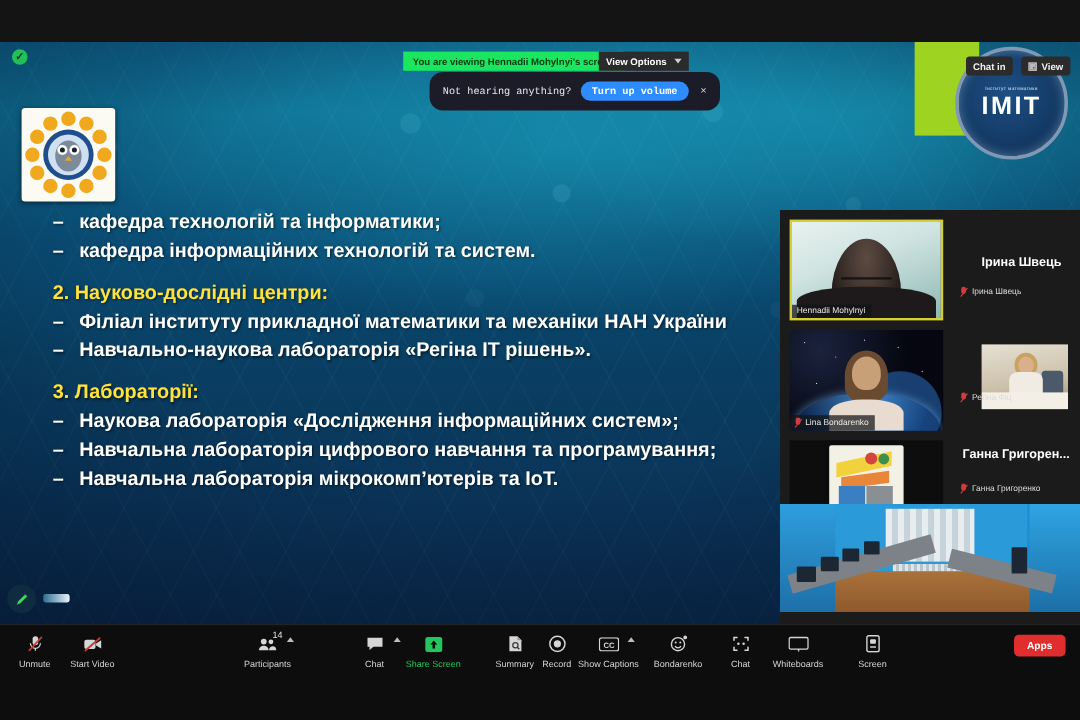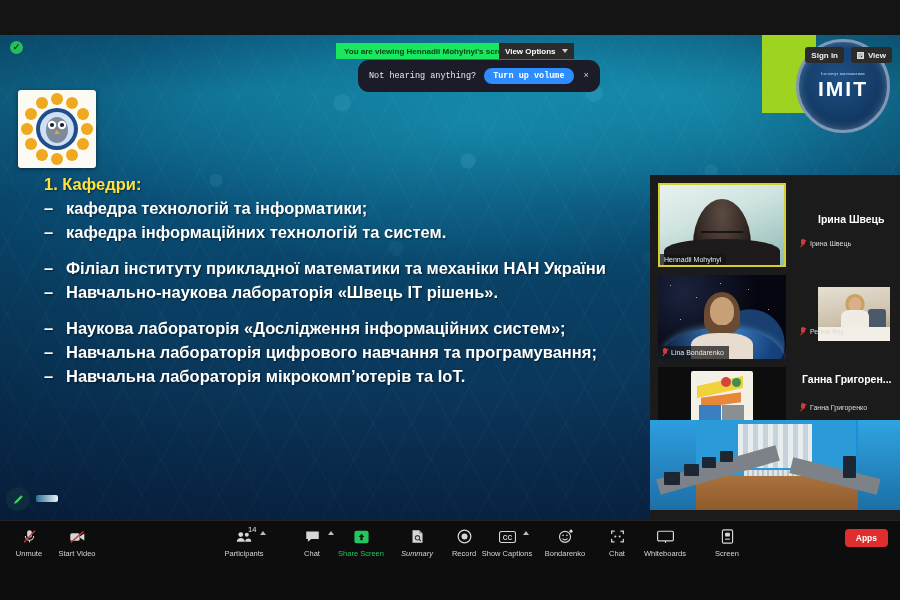--- a/index.html
+++ b/index.html
@@ -477,41 +477,42 @@
     <div id="imit-badge">
       <div class="imit-green"></div>
       <div class="imit-ring">
         <div class="imit-sub">Інститут математики</div>
         <div class="imit-text">IMIT</div>
       </div>
     </div>
 
     <div id="slide-body">
         <div class="sl-group">
-          <div class="sl-head">1. Кафедри:</div>
           <div class="sl-item">
             <span class="sl-dash">–</span>
             <span class="sl-text nojust">кафедра технологій та інформатики;</span>
           </div>
           <div class="sl-item">
             <span class="sl-dash">–</span>
             <span class="sl-text nojust">кафедра інформаційних технологій та систем.</span>
           </div>
         </div>
         <div class="sl-group">
+          <div class="sl-head">2. Науково-дослідні центри:</div>
           <div class="sl-item">
             <span class="sl-dash">–</span>
             <span class="sl-text">Філіал інституту прикладної математики та механіки НАН України</span>
           </div>
           <div class="sl-item">
             <span class="sl-dash">–</span>
-            <span class="sl-text nojust">Навчально-наукова лабораторія «Швець IT рішень».</span>
+            <span class="sl-text nojust">Навчально-наукова лабораторія «Регіна IT рішень».</span>
           </div>
         </div>
         <div class="sl-group">
+          <div class="sl-head">3. Лабораторії:</div>
           <div class="sl-item">
             <span class="sl-dash">–</span>
             <span class="sl-text nojust">Наукова лабораторія «Дослідження інформаційних систем»;</span>
           </div>
           <div class="sl-item">
             <span class="sl-dash">–</span>
             <span class="sl-text nojust">Навчальна лабораторія цифрового навчання та програмування;</span>
           </div>
           <div class="sl-item">
             <span class="sl-dash">–</span>
@@ -529,21 +530,21 @@
     <span class="caret-dn"></span>
   </div>
 
   <div id="audio-tip">
     <span class="tip-text">Not hearing anything?</span>
     <span id="turn-up-btn">Turn up volume</span>
     <span class="tip-close">×</span>
   </div>
 
   <div id="signin-btn">
-    <span>Sign in</span>
+    <span>Chat in</span>
   </div>
   <div id="view-btn">
     <span class="grid-ico">
         <i></i>
         <i></i>
         <i></i>
         <i></i>
       </span>
     <span>View</span>
   </div>
@@ -656,21 +657,21 @@
         <div class="tb-item" style="position: absolute; left: 50px;">
           <span class="tb-icon">
             <svg viewBox="0 0 20 16" width="17" height="14">
               <rect x="1.5" y="3.5" width="11" height="9" rx="2" fill="#d6d6d6"></rect>
               <path d="M13 7 L18 4 V12 L13 9 Z" fill="#d6d6d6"></path>
               <line x1="2" y1="14.5" x2="17" y2="1.5" stroke="#c33a3a" stroke-width="1.7"></line>
             </svg>
           </span>
           <span class="tb-label">Start Video</span>
         </div>
-        <div class="tb-item" style="position: absolute; left: 217px;">
+        <div class="tb-item" style="position: absolute; left: 196px;">
           <span class="tb-icon">
             <svg viewBox="0 0 20 14" width="16" height="12">
               <circle cx="6" cy="4" r="3" fill="#d6d6d6"></circle>
               <circle cx="13.5" cy="4.3" r="2.5" fill="#d6d6d6"></circle>
               <path d="M1 13c0-3 2.4-4.6 5-4.6S11 10 11 13z" fill="#d6d6d6"></path>
               <path d="M11.5 13c0-2.6 1.8-4 4-4s3.5 1.4 3.5 4z" fill="#d6d6d6"></path>
             </svg>
           </span>
           <span class="tb-caret" style="left: 43px;"></span>
           <span class="badge-count">14</span>
@@ -687,21 +688,21 @@
         </div>
         <div class="tb-item tb-green" style="position: absolute; left: 334px;">
           <span class="tb-icon">
             <svg viewBox="0 0 18 16" width="15" height="14">
               <rect x="0.5" y="0.5" width="17" height="15" rx="2.5" fill="#22c55e"></rect>
               <path d="M9 4 L12.4 8 H10.3 V12 H7.7 V8 H5.6 Z" fill="#0b0b0b"></path>
             </svg>
           </span>
           <span class="tb-label">Share Screen</span>
         </div>
-        <div class="tb-item" style="position: absolute; left: 390px; font-style: italic;">
+        <div class="tb-item" style="position: absolute; left: 402px;">
           <span class="tb-icon">
             <svg viewBox="0 0 15 18" width="13" height="15">
               <path d="M1.5 1.5h8l4 4v11h-12z" fill="#d6d6d6"></path>
               <path d="M9.5 1.5v4h4z" fill="#9a9a9a"></path>
               <circle cx="7.5" cy="10.5" r="2.6" fill="none" stroke="#3b3b3b" stroke-width="1.3"></circle>
               <line x1="9.3" y1="12.4" x2="11.4" y2="14.3" stroke="#3b3b3b" stroke-width="1.5"></line>
             </svg>
           </span>
           <span class="tb-label">Summary</span>
         </div>

